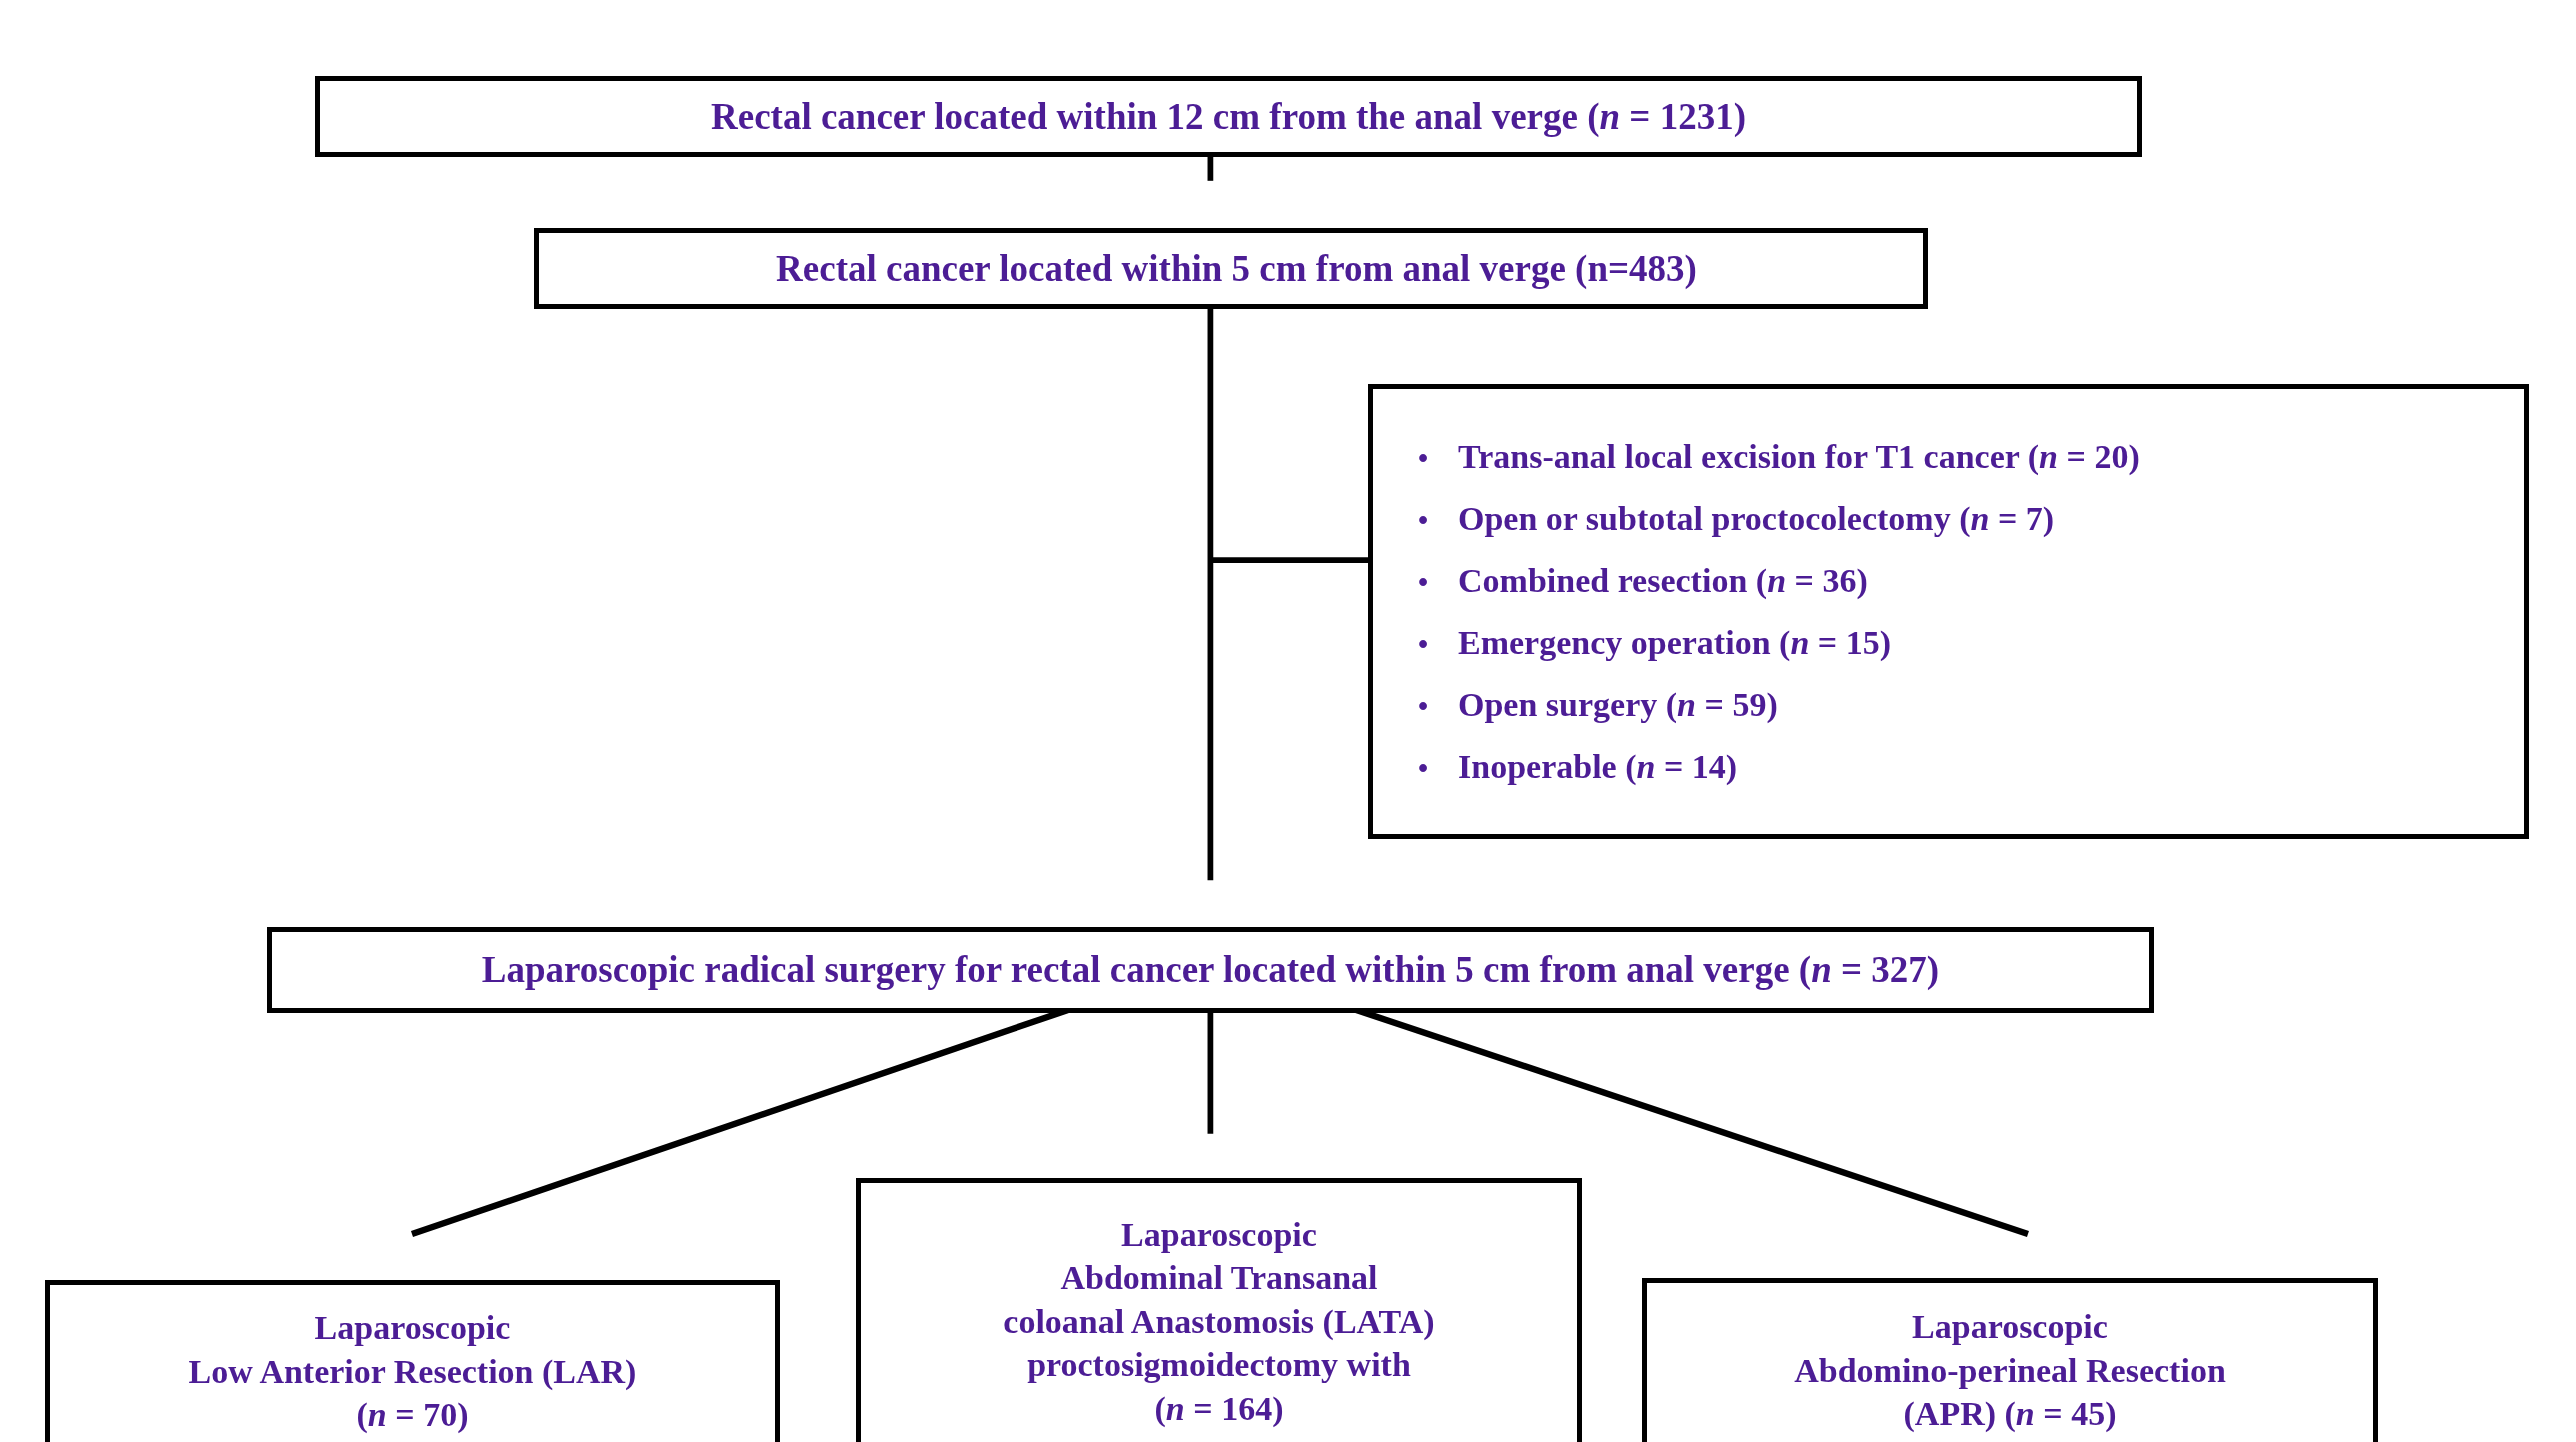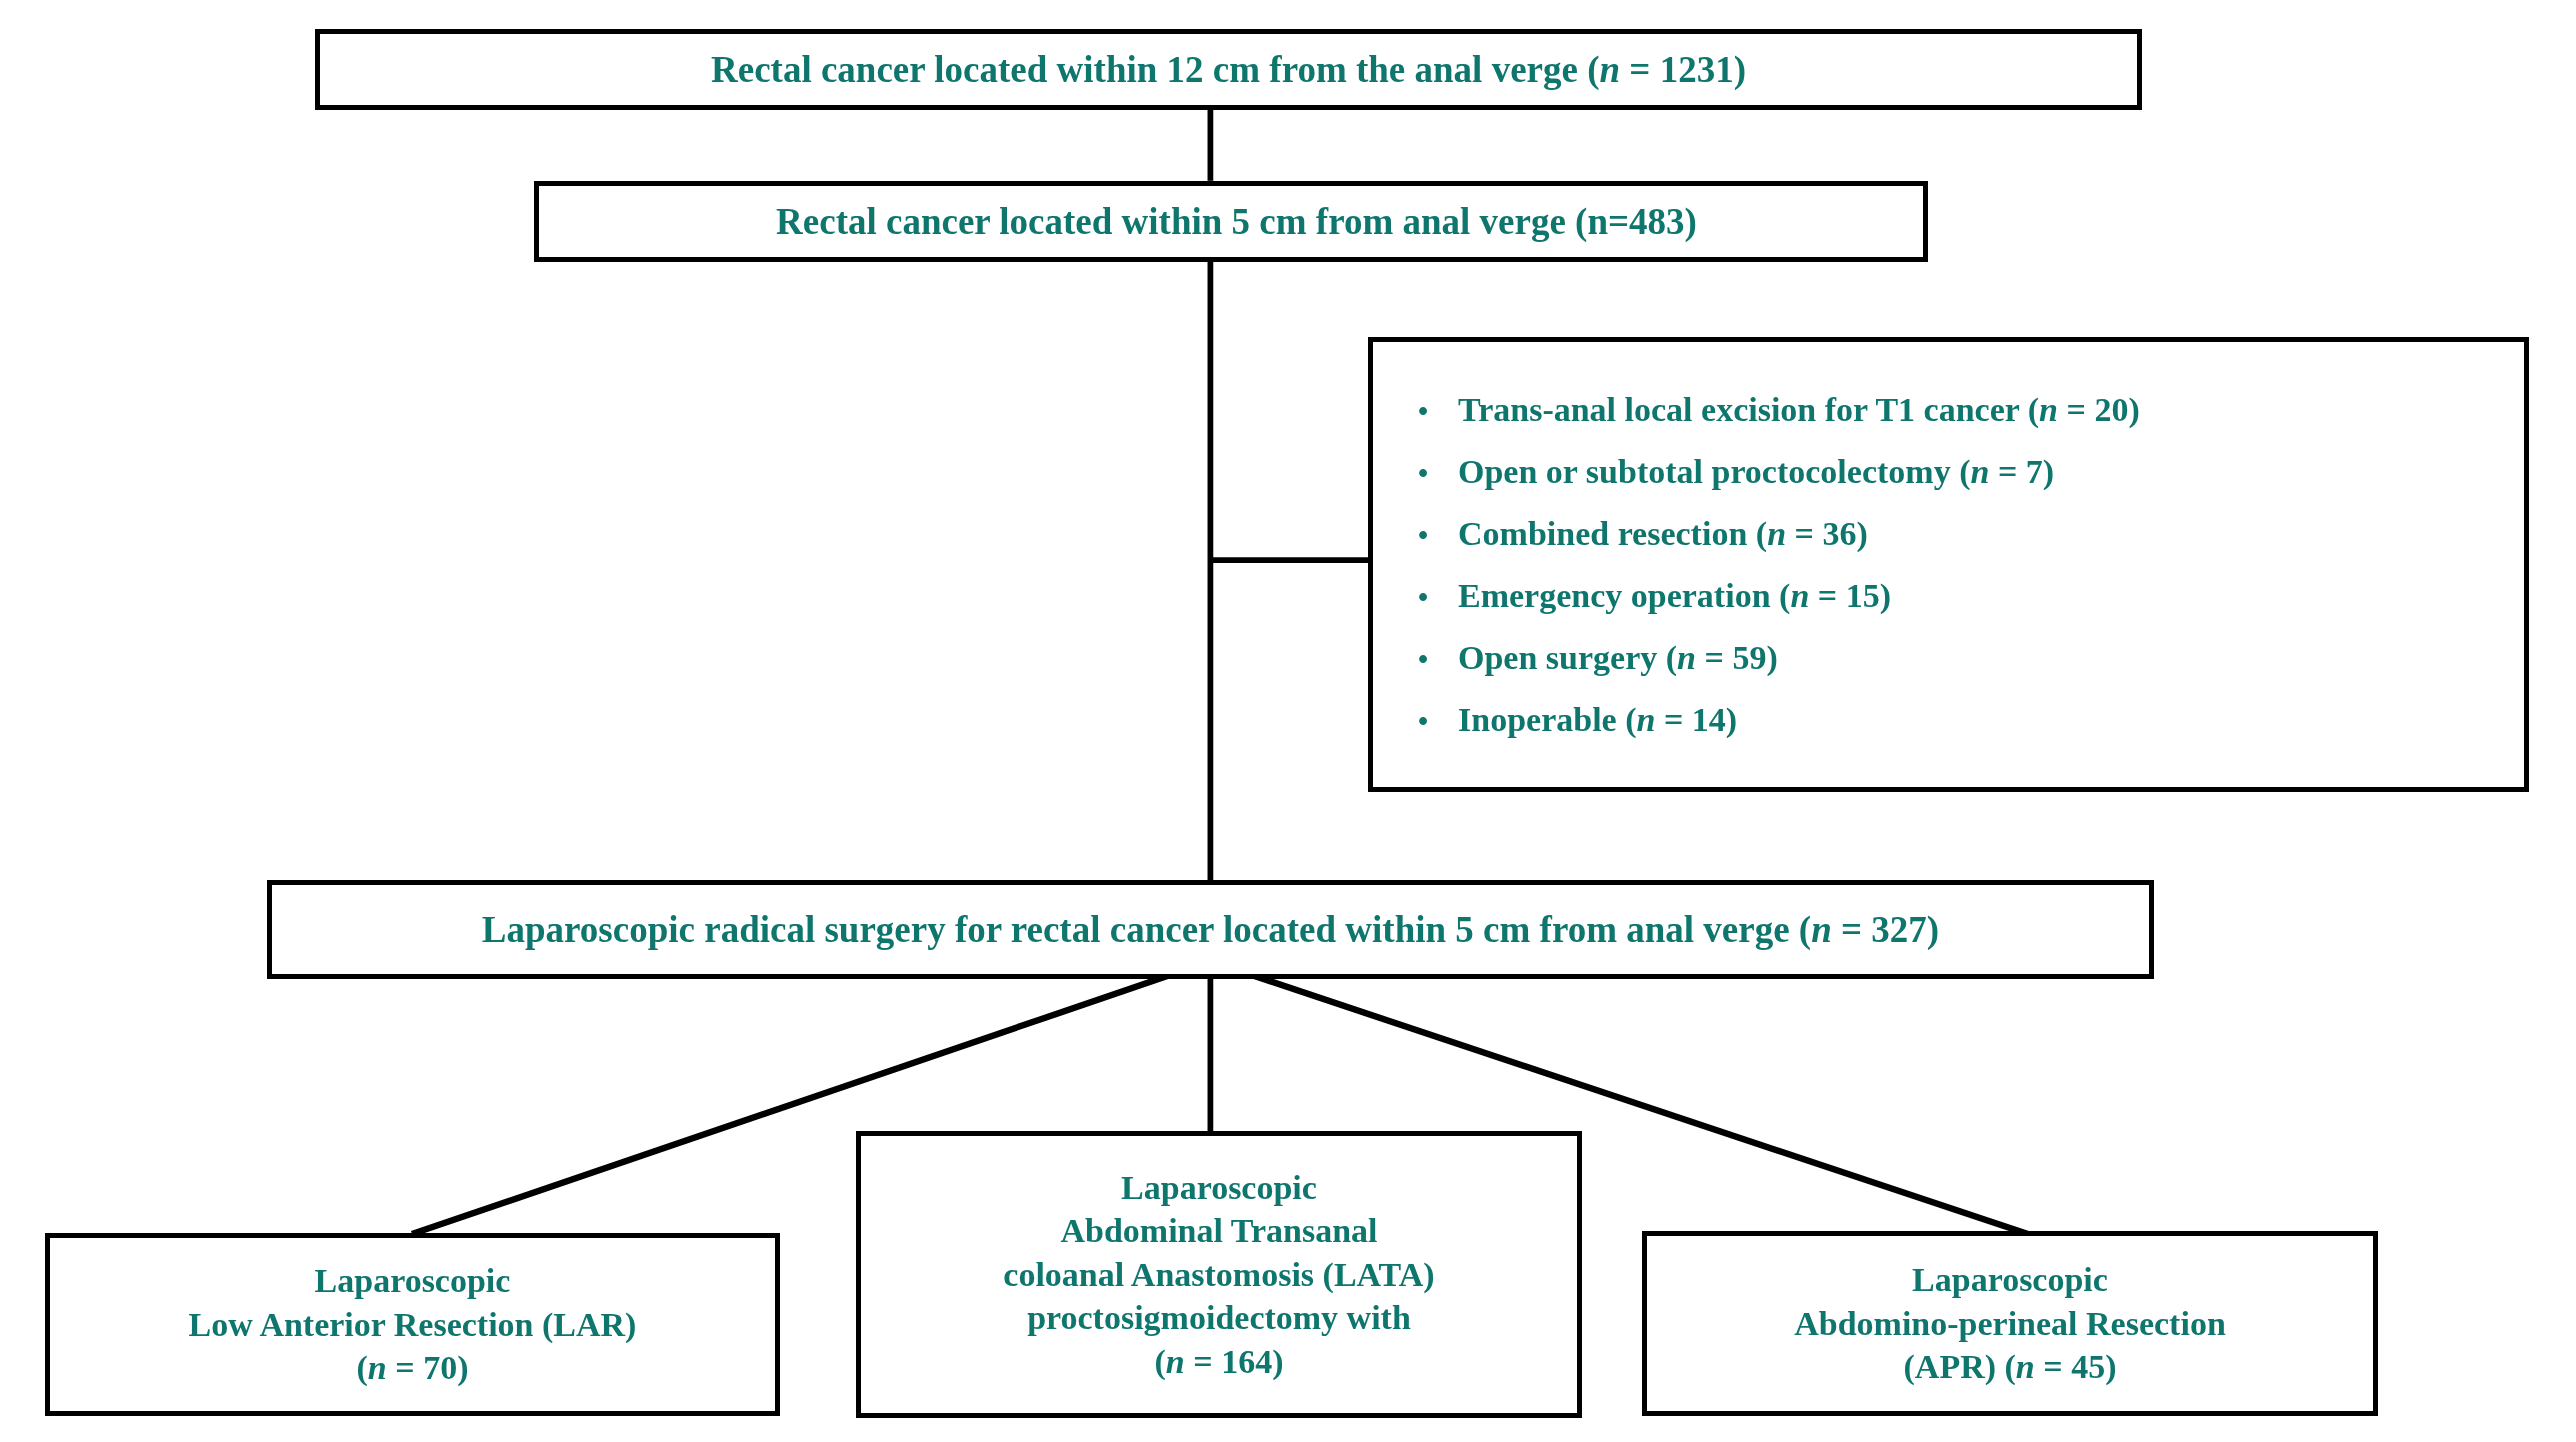--- a/index.html
+++ b/index.html
@@ -29,22 +29,23 @@
     position: absolute;
     box-sizing: border-box;
     background: #ffffff;
     border: 5.7px solid #000000;
     display: flex;
     flex-direction: column;
     align-items: center;
     justify-content: center;
     text-align: center;
     font-weight: bold;
-    color: #0f766e;
+    color: #4c1d95;
     z-index: 3;
+    margin-top: 47px;
   }
   .node .line {
     display: block;
     white-space: nowrap;
     line-height: 1.28;
   }
   .it { font-style: italic; }
 
   
   #node-cohort-12cm {
@@ -56,21 +57,21 @@
     font-size: 37px;
     padding-left: 11px;
   }
   #node-exclusions {
     left: 1368px; top: 337px;  width: 1161px; height: 455px;
     align-items: flex-start;
     justify-content: center;
     padding: 0 0 0 0;
   }
   #node-lap-radical {
-    left: 267px;  top: 880px; width: 1887px; height: 99px;
+    left: 267px;  top: 880px; width: 1887px; height: 86px;
     font-size: 37px;
   }
   #node-lar {
     left: 45px;   top: 1233px; width: 735px; height: 183px;
     font-size: 34px;
   }
   #node-lata {
     left: 856px; top: 1131px; width: 726px; height: 287px;
     font-size: 34px;
   }

